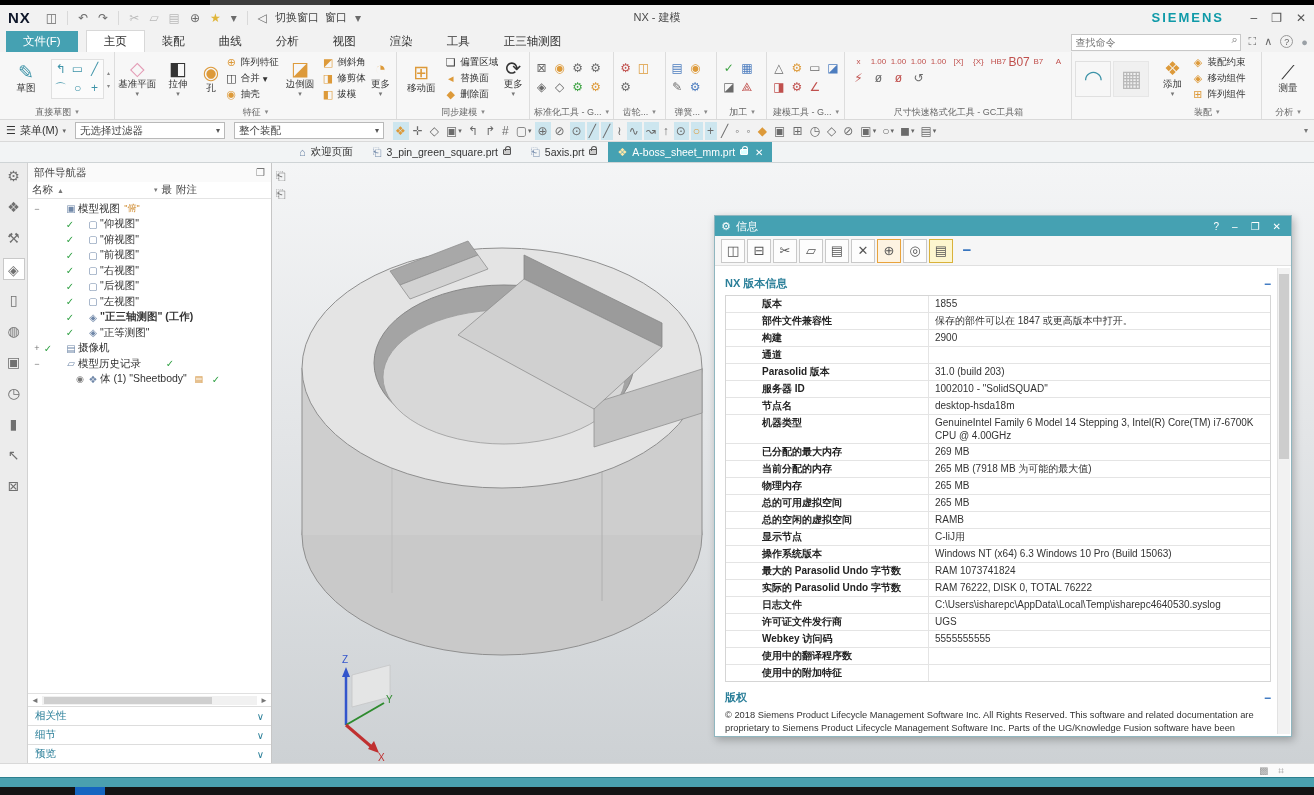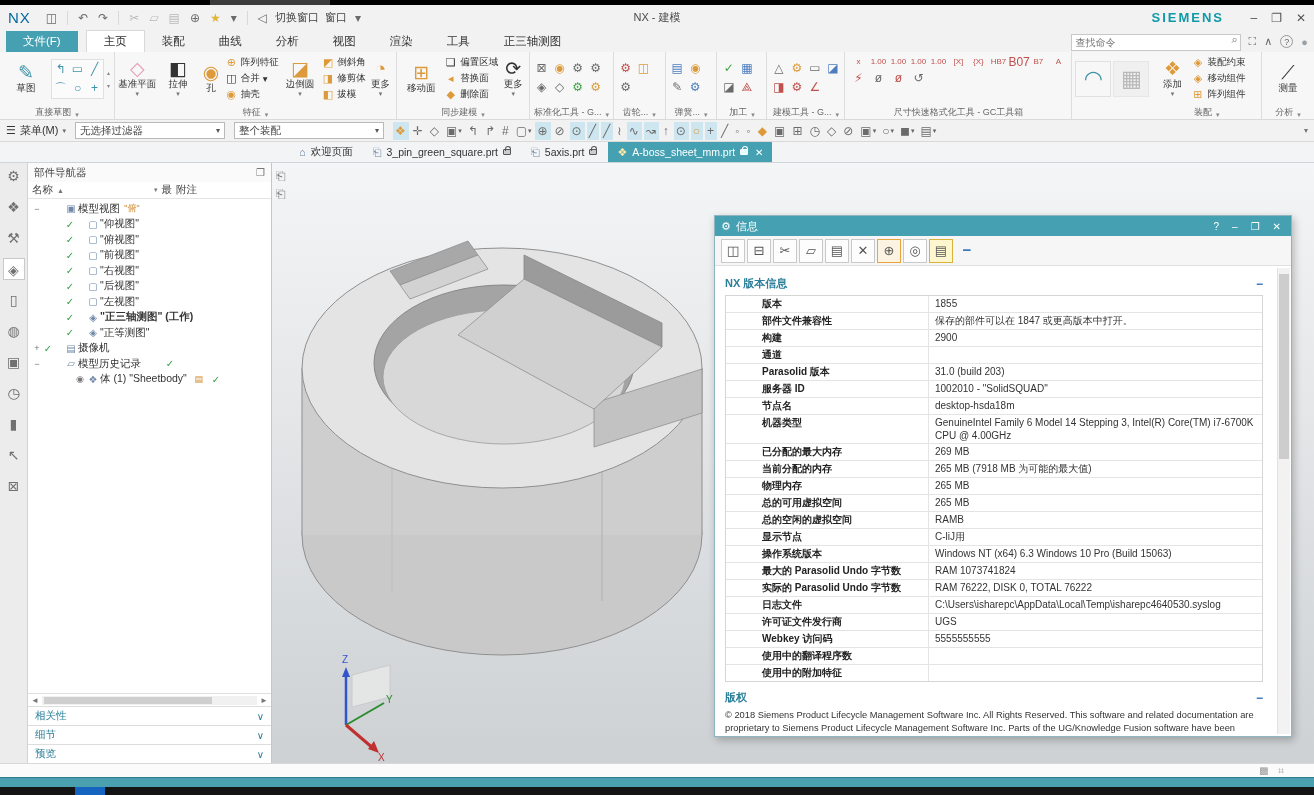--- a/index.html
+++ b/index.html
@@ -5,21 +5,21 @@
   *{box-sizing:border-box;margin:0;padding:0;font-family:"Liberation Sans","DejaVu Sans",sans-serif;}
   html,body{width:1314px;height:795px;overflow:hidden;background:#f2f2f2;}
   #app{position:relative;width:1314px;height:795px;}
 
   
   #topstrip{position:absolute;left:0;top:0;width:1314px;height:5px;background:#000;}
   #topstrip .seg{position:absolute;left:210px;top:0;width:120px;height:5px;background:#3c3c3c;}
 
   
   #qatrow{position:absolute;left:0;top:5px;width:1314px;height:25px;background:#f2f2f2;display:flex;align-items:center;padding:0 8px;font-size:11px;color:#555;}
-  .nxlogo{color:#0369a1;font-size:15px;font-weight:normal;letter-spacing:1px;margin-right:10px;}
+  .nxlogo{color:#0f172a;font-size:15px;font-weight:bold;letter-spacing:1px;margin-right:10px;}
   .qbtn{padding:1px 4px;margin:0 1px;color:#6b6b6b;font-size:12px;cursor:default;}
   .qbtn.dis{color:#b9b9b9;}
   .qsep{width:1px;height:14px;background:#d9d9d9;margin:0 5px;}
   .qlabel{font-size:11px;color:#444;margin:0 3px;}
   #wintitle{position:absolute;left:50%;transform:translateX(-50%);color:#4a4a4a;font-size:11px;}
   #brand{position:absolute;right:90px;color:#0f9aa8;font-weight:bold;font-size:13px;letter-spacing:2px;}
   .winctl{position:absolute;right:8px;display:flex;gap:14px;color:#555;font-size:12px;}
 
   
   #tabrow{position:absolute;left:0;top:30px;width:1314px;height:22px;background:#f2f2f2;display:flex;align-items:flex-end;padding-left:6px;}
@@ -29,21 +29,21 @@
   #tabrow-right{position:absolute;right:6px;top:2px;display:flex;align-items:center;gap:8px;}
   #cmdsearch{width:170px;height:17px;border:1px solid #c8c8c8;background:#fff;font-size:10px;padding:0 18px 0 4px;color:#555;}
   .searchwrap{position:relative;}
   .searchwrap .mag{position:absolute;right:3px;top:1px;color:#777;font-size:11px;}
   .tr-ic{color:#666;font-size:11px;}
 
   
   #ribbon{position:absolute;left:0;top:52px;width:1314px;height:68px;background:#f7f7f7;border-bottom:1px solid #d9d9d9;display:flex;}
   .rgroup{display:flex;flex-direction:column;border-right:1px solid #ddd;height:100%;}
   .rgc{flex:1;display:flex;align-items:center;padding:2px 3px;gap:2px;}
-  .rgl{height:14px;font-size:9px;color:#666;display:flex;align-items:flex-end;justify-content:center;gap:4px;white-space:nowrap;padding:0 4px;}
+  .rgl{height:14px;font-size:9px;color:#666;display:flex;align-items:center;justify-content:center;gap:4px;white-space:nowrap;padding:0 4px;}
   .rgl .caret{font-size:7px;color:#888;}
   .bigbtn{width:46px;display:flex;flex-direction:column;align-items:center;font-size:9.5px;color:#333;text-align:center;line-height:1.1;}
   .bigbtn .bi{font-size:19px;line-height:20px;}
   .bigbtn .bc{font-size:7px;color:#777;}
   .stack{display:flex;flex-direction:column;justify-content:center;gap:1px;}
   .sitem{display:flex;align-items:center;gap:3px;font-size:9.5px;color:#333;white-space:nowrap;height:15px;}
   .sitem .si{font-size:11px;width:13px;text-align:center;}
   .gicon{width:17px;height:16px;font-size:12px;line-height:16px;text-align:center;color:#6a6a6a;display:inline-block;}
   .ggrid{display:grid;grid-auto-flow:column;grid-template-rows:repeat(2,18px);gap:1px;align-content:center;}
   .or{color:#dd9a3a !important;}
@@ -116,21 +116,21 @@
   
   #dialog{position:absolute;left:714px;top:52px;width:578px;height:522px;background:#fff;border:1px solid #8fb6bf;box-shadow:2px 3px 8px rgba(0,0,0,.25);display:flex;flex-direction:column;}
   #dlg-title{height:20px;background:#45a1b2;color:#fff;display:flex;align-items:center;padding:0 6px;font-size:11px;gap:5px;}
   #dlg-title .spacer{flex:1;}
   #dlg-title .tbtn{font-size:10px;padding:0 4px;}
   #dlg-toolbar{height:30px;display:flex;align-items:center;gap:2px;padding:0 6px;background:#f6f6f6;border-bottom:1px solid #e0e0e0;}
   .dtb{width:24px;height:24px;border:1px solid #c9c9c9;background:#fdfdfd;font-size:13px;line-height:22px;text-align:center;color:#555;}
   .dtb.hl-or{border-color:#e8a33d;background:#fdf3e2;}
   .dtb.hl-yl{border-color:#d9b23a;background:#fdf6cf;}
   .dtb.minus{border:none;background:none;color:#2f6fbd;font-weight:bold;font-size:15px;}
-  #dlg-body{flex:1;position:relative;background:#fff;padding:6px 28px 6px 10px;overflow:hidden;}
+  #dlg-body{flex:1;position:relative;background:#fff;padding:6px 20px 6px 10px;overflow:hidden;}
   #dlg-scroll{position:absolute;right:1px;top:2px;bottom:2px;width:13px;background:#f2f2f2;border-left:1px solid #e2e2e2;}
   #dlg-scroll .thumb{position:absolute;left:1px;top:6px;width:10px;height:185px;background:#cdcdcd;}
   .sechead{display:flex;justify-content:space-between;align-items:center;margin:4px 0 4px 0;}
   .sechead .st{color:#2b7f99;font-size:11px;font-weight:bold;}
   .sechead .sm{color:#2f6fbd;font-weight:bold;font-size:12px;}
   #infotable{border:1px solid #d5d5d5;}
   .irow{display:flex;border-bottom:1px solid #e4e4e4;min-height:14.5px;}
   .irow:last-child{border-bottom:none;}
   .il{width:172px;border-right:1px solid #e4e4e4;font-size:10px;font-weight:bold;color:#222;padding:1px 5px;margin-left:31px;}
   .iv{flex:1;font-size:10px;color:#333;padding:1px 6px;line-height:1.3;}

